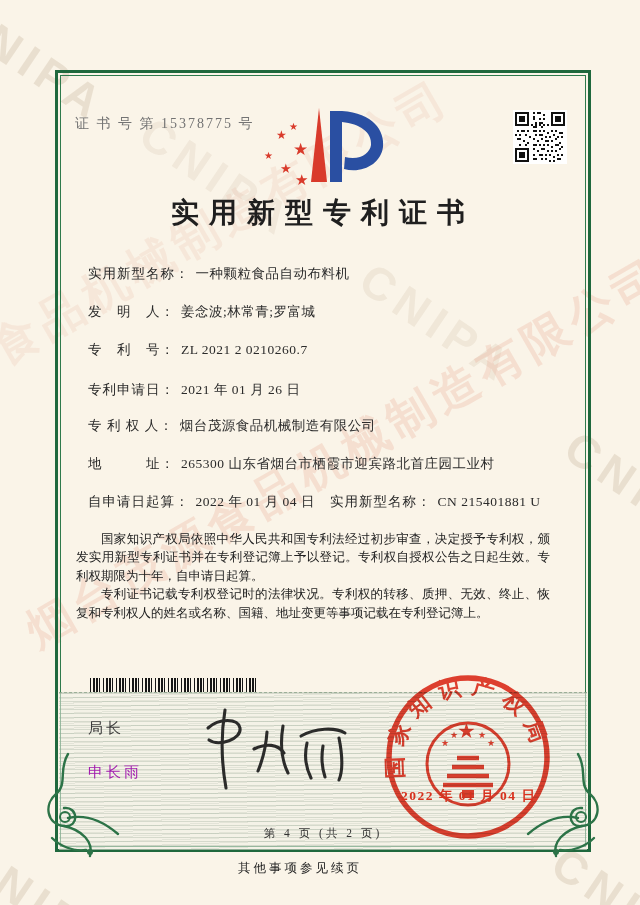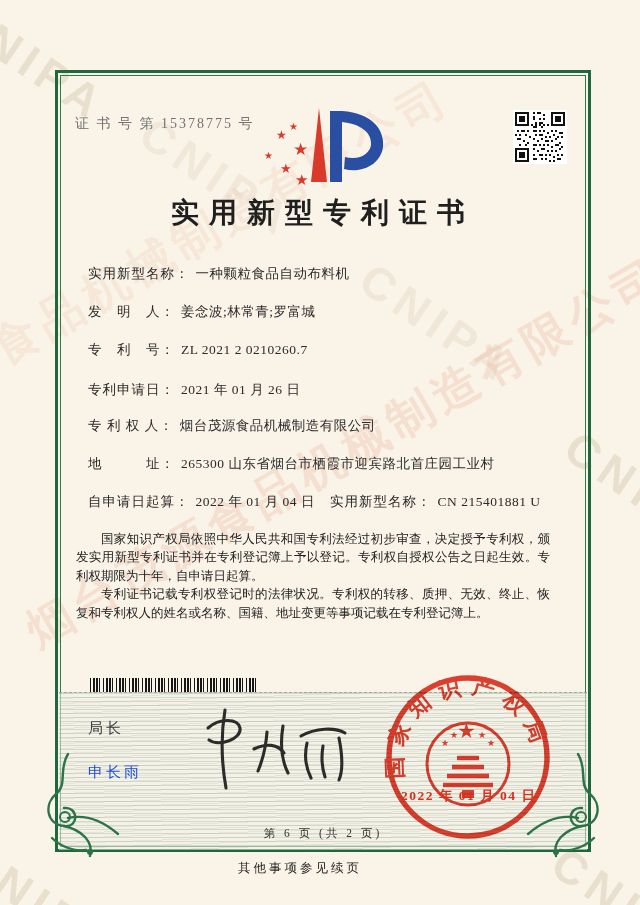--- a/index.html
+++ b/index.html
@@ -38,21 +38,21 @@
   .field-row .val{margin-left:6px;}
   .grant-pair2{position:absolute;left:242px;top:0;white-space:nowrap;}
 
   .paras{left:76px;top:530px;width:474px;font-size:12.5px;line-height:18.4px;color:#222;text-align:justify;z-index:2;}
   .paras p{margin:0;text-indent:2em;}
 
   .barcode{left:90px;top:678px;width:166px;height:14px;z-index:2;
     background:repeating-linear-gradient(90deg,#161616 0 1.5px,transparent 1.5px 3px,#161616 3px 5.5px,transparent 5.5px 6.5px,#161616 6.5px 8px,transparent 8px 9px,#161616 9px 10px,transparent 10px 13px);}
 
   .sig-title{left:88px;top:719px;font-size:15px;letter-spacing:3px;color:#3a3a3a;font-family:"Liberation Sans","DejaVu Sans",sans-serif;z-index:3;}
-  .sig-name{left:88px;top:763px;font-size:15px;letter-spacing:3px;color:#1d4ed8;font-family:"Liberation Sans","DejaVu Sans",sans-serif;z-index:3;}
+  .sig-name{left:88px;top:763px;font-size:15px;letter-spacing:3px;color:#a21caf;font-family:"Liberation Sans","DejaVu Sans",sans-serif;z-index:3;}
   .sig-script{left:195px;top:698px;z-index:3;}
 
   .seal{left:383px;top:672px;z-index:3;mix-blend-mode:multiply;opacity:0.93;}
   .seal-date{left:401px;top:787px;font-size:13.5px;letter-spacing:1.5px;color:#d8321f;font-weight:bold;z-index:4;}
 
   .page-info{left:55px;top:826px;width:536px;text-align:center;font-size:11.5px;letter-spacing:3px;color:#333;z-index:2;}
   .cont-note{left:0;top:860px;width:600px;text-align:center;font-size:12.5px;letter-spacing:3px;color:#222;z-index:2;}
 </style>
 </head>
 <body>
@@ -203,16 +203,16 @@
         <path d="M74,86 h22"></path>
         <path d="M69,95 h32"></path>
         <path d="M64,104 h42"></path>
         <path d="M60,113 h50"></path>
       </g>
       <path d="M79,118 h12 v8 h-12 z" stroke="none"></path>
     </g>
   </svg>
   <div class="abs seal-date">2022 年 01 月 04 日</div>
 
-  <div class="abs page-info">第 6 页 (共 2 页)</div>
+  <div class="abs page-info">第 4 页 (共 2 页)</div>
   <div class="abs cont-note">其他事项参见续页</div>
 
 </div>
 
 </body></html>

